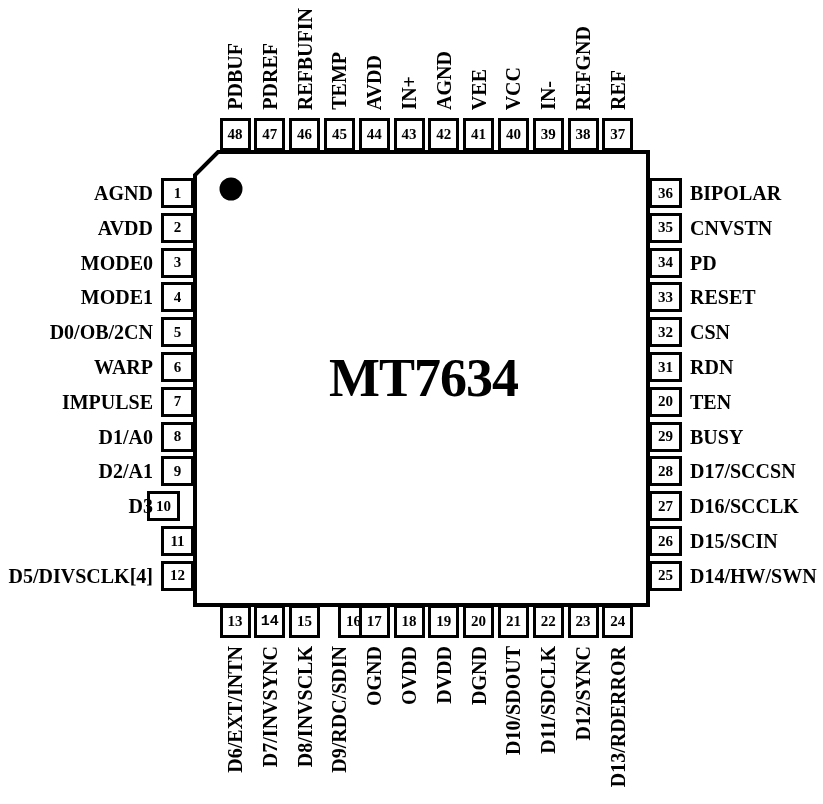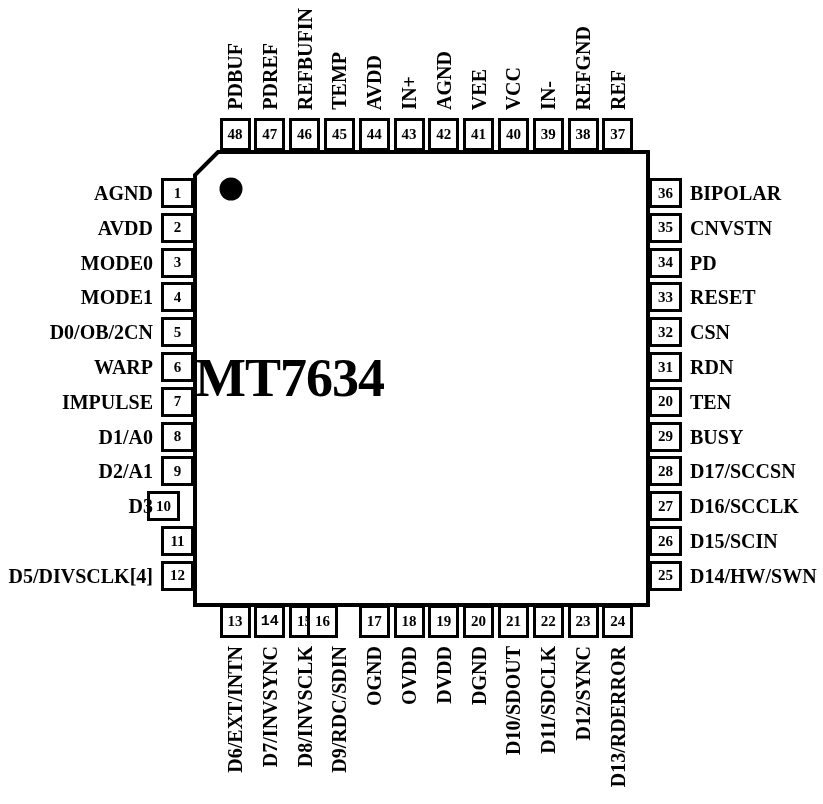--- a/index.html
+++ b/index.html
@@ -55,20 +55,21 @@
     white-space: nowrap;
     color: #000000;
     z-index: 2;
   }
 
   #chip-title {
     position: absolute;
     left: 195px;
     top: 347px;
     width: 457px;
+    text-align: center;
     font-weight: bold;
     font-size: 54px;
     letter-spacing: -1px;
     color: #000000;
     z-index: 1;
   }
 </style>
 </head>
 <body>
 
@@ -104,21 +105,21 @@
     <div class="pin-box tb" style="left: 567.5px; top: 118px;">38</div>
     <div class="v-label" style="left: 572px; bottom: 694px;">REFGND</div>
     <div class="pin-box tb" style="left: 602.3px; top: 118px;">37</div>
     <div class="v-label" style="left: 606.8px; bottom: 694px;">REF</div>
     <div class="pin-box tb" style="left: 219.5px; top: 605px;">13</div>
     <div class="v-label" style="left: 224px; top: 646px;">D6/EXT/INTN</div>
     <div class="pin-box tb" style="left: 254.3px; top: 605px; font-family: Liberation Mono, monospace;">14</div>
     <div class="v-label" style="left: 258.8px; top: 646px;">D7/INVSYNC</div>
     <div class="pin-box tb" style="left: 289.1px; top: 605px;">15</div>
     <div class="v-label" style="left: 293.6px; top: 646px;">D8/INVSCLK</div>
-    <div class="pin-box tb" style="left: 307px; top: 605px;">16</div>
+    <div class="pin-box tb" style="left: 338px; top: 605px;">16</div>
     <div class="v-label" style="left: 328.4px; top: 646px;">D9/RDC/SDIN</div>
     <div class="pin-box tb" style="left: 358.7px; top: 605px;">17</div>
     <div class="v-label" style="left: 363.2px; top: 646px;">OGND</div>
     <div class="pin-box tb" style="left: 393.5px; top: 605px;">18</div>
     <div class="v-label" style="left: 398px; top: 646px;">OVDD</div>
     <div class="pin-box tb" style="left: 428.3px; top: 605px;">19</div>
     <div class="v-label" style="left: 432.8px; top: 646px;">DVDD</div>
     <div class="pin-box tb" style="left: 463.1px; top: 605px;">20</div>
     <div class="v-label" style="left: 467.6px; top: 646px;">DGND</div>
     <div class="pin-box tb" style="left: 497.9px; top: 605px;">21</div>

